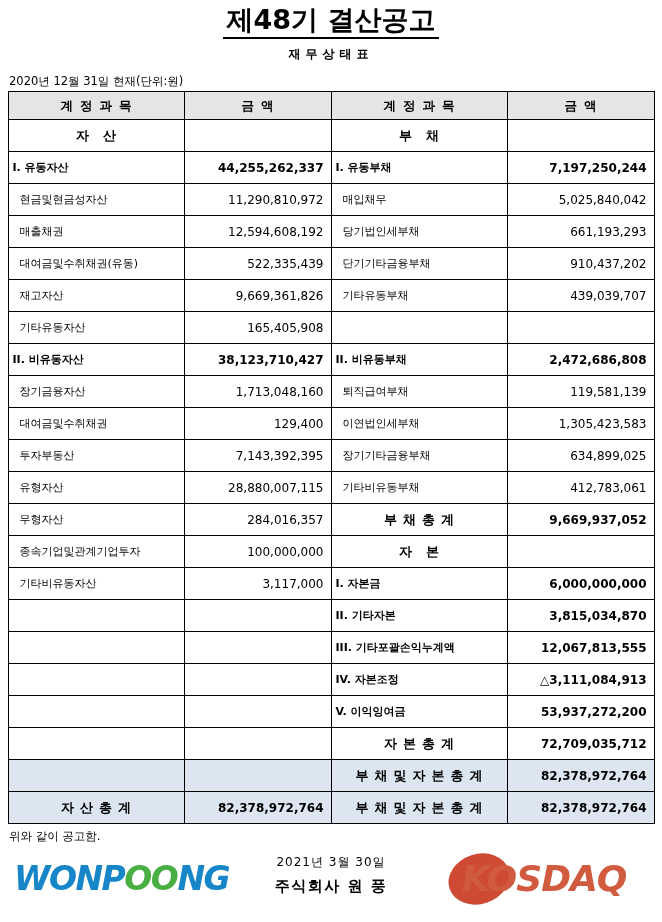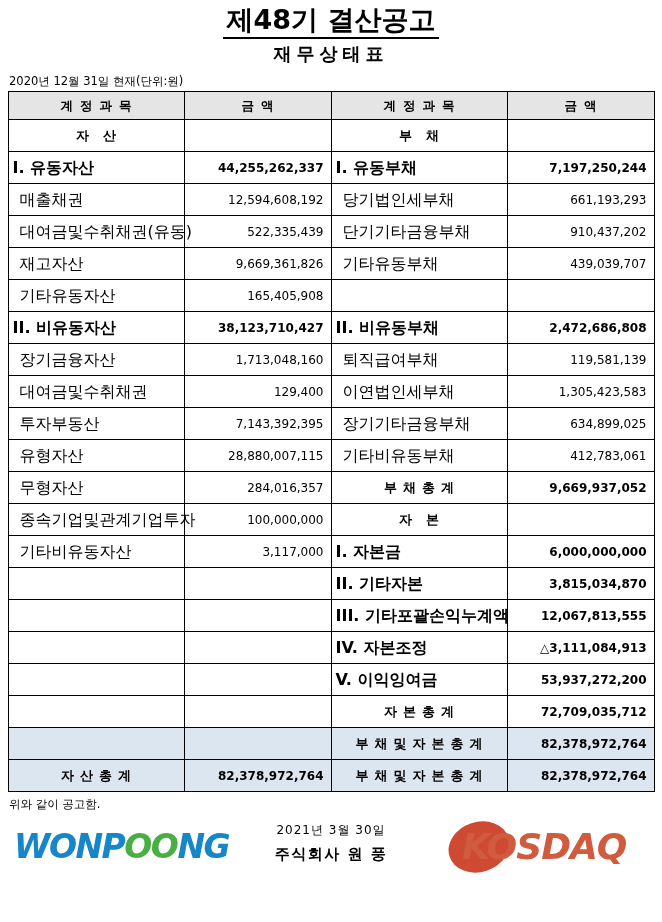--- a/index.html
+++ b/index.html
@@ -31,21 +31,21 @@
   .main-title {
     display: inline-block;
     font-size: 27px;
     font-weight: bold;
     letter-spacing: 0px;
     line-height: 32px;
     border-bottom: 2px solid #000;
     padding: 0 4px 1px 4px;
   }
   .sub-title {
-    font-size: 18px;
+    font-size: 12px;
     font-weight: bold;
     letter-spacing: 5px;
     line-height: 22px;
     margin-top: 4px;
     text-align: center;
   }
 
   
   .meta-row {
     display: flex;
@@ -78,21 +78,21 @@
     font-size: 12.5px;
     font-weight: bold;
     letter-spacing: 7px;
     text-align: center;
     text-indent: 7px;
     height: 27px;
   }
   td.acct {
     text-align: left;
     padding-left: 4px;
-    font-size: 16px;
+    font-size: 11px;
     white-space: nowrap;
   }
   td.acct.lvl1 {
     font-weight: bold;
   }
   td.acct.lvl2 {
     padding-left: 11px;
   }
   td.amt {
     text-align: right;
@@ -237,20 +237,26 @@
           <td class="section">부채</td>
           <td class="blank"></td>
         </tr>
         <tr>
           <td class="acct lvl1">I. 유동자산</td>
           <td class="amt bold">44,255,262,337</td>
           <td class="acct lvl1">I. 유동부채</td>
           <td class="amt bold">7,197,250,244</td>
         </tr>
         <tr>
+          <td class="acct lvl2">현금및현금성자산</td>
+          <td class="amt">11,290,810,972</td>
+          <td class="acct lvl2">매입채무</td>
+          <td class="amt">5,025,840,042</td>
+        </tr>
+        <tr>
           <td class="acct lvl2">매출채권</td>
           <td class="amt">12,594,608,192</td>
           <td class="acct lvl2">당기법인세부채</td>
           <td class="amt">661,193,293</td>
         </tr>
         <tr>
           <td class="acct lvl2">대여금및수취채권(유동)</td>
           <td class="amt">522,335,439</td>
           <td class="acct lvl2">단기기타금융부채</td>
           <td class="amt">910,437,202</td>

